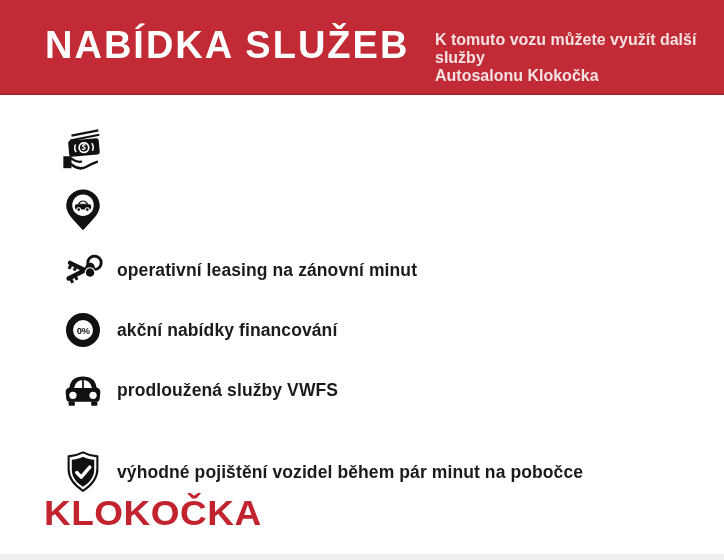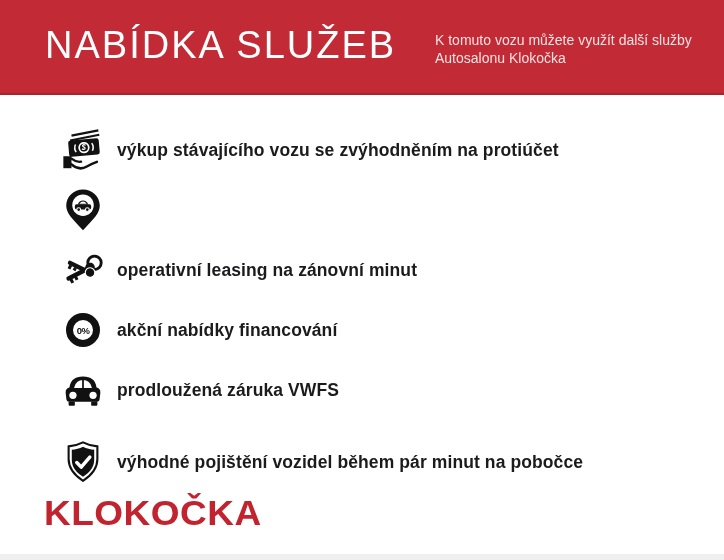--- a/index.html
+++ b/index.html
@@ -7,31 +7,31 @@
     position:relative;width:724px;height:560px;background:#ffffff;overflow:hidden;
     font-family:"Liberation Sans",sans-serif;
   }
   
   .header{
     position:absolute;left:0;top:0;width:724px;height:95px;
     background:#C22B35;border-bottom:2px solid #A8242E;box-sizing:border-box;
   }
   .title{
     position:absolute;left:45px;top:24px;
-    font-size:38px;font-weight:normal;color:#ffffff;letter-spacing:2px;white-space:nowrap;
+    font-size:38px;font-weight:bold;color:#ffffff;letter-spacing:2px;white-space:nowrap;
   }
   .subtitle{
     position:absolute;left:435px;top:31px;width:270px;
-    font-size:14px;font-weight:normal;color:#F3E2E3;line-height:18px;
+    font-size:16px;font-weight:bold;color:#F3E2E3;line-height:18px;
   }
   
   .row{
     position:absolute;left:59px;height:48px;display:flex;align-items:center;
   }
-  .r1{top:126px}.r2{top:186px}.r3{top:246px}.r4{top:306px}.r5{top:366px}.r6{top:438px}
+  .r1{top:126px}.r2{top:186px}.r3{top:246px}.r4{top:306px}.r5{top:366px}.r6{top:448px}
   .ic{
     width:48px;height:48px;flex:0 0 48px;display:flex;align-items:center;justify-content:center;
   }
   .ic svg{display:block;}
   .lbl{
     margin-left:10px;font-size:17.5px;font-weight:bold;color:#1B1B1D;
     letter-spacing:0.1px;white-space:nowrap;
   }
   
   .ring{
@@ -72,21 +72,20 @@
           <circle cx="25" cy="21.5" r="5" fill="none" stroke="#fff" stroke-width="1.8"></circle>
           <path d="M27 19.2 c-2.6-1.6-4.6 0.2-2.1 1.7 c2.6 1.5 0.6 3.4-2.1 1.7" stroke="#fff" stroke-width="1.3" fill="none"></path>
           <path d="M16.5 17.5 q-2.3 4 0 8" stroke="#fff" stroke-width="1.6" fill="none"></path>
           <path d="M33.5 17.5 q2.3 4 0 8" stroke="#fff" stroke-width="1.6" fill="none"></path>
         </g>
         <path d="M3.5 30.5 h8.5 v12.5 h-8.5 z" fill="#111"></path>
         <path d="M12 33 q5 4 10 3.2" stroke="#111" stroke-width="2.4" fill="none" stroke-linecap="round"></path>
         <path d="M12 39 q8 7 16 2.2 q5-2.8 10.5-4.8" stroke="#111" stroke-width="2.6" fill="none" stroke-linecap="round"></path>
       </svg>
     </div>
-    <span class="lbl">výkup stávajícího vozu se zvýhodněním na protiúčet</span>
   </div>
 
   <div class="row r2">
     <div class="ic">
       <svg width="46" height="46" viewBox="0 0 48 48">
         <path d="M24 2.5 C14.3 2.5 6.5 10 6.5 19.4 c0 7.8 5.6 13.3 17.5 25.6 c11.9-12.3 17.5-17.8 17.5-25.6 C41.5 10 33.7 2.5 24 2.5 z" fill="#111"></path>
         <circle cx="24" cy="19" r="11.2" fill="#fff"></circle>
         <path d="M18.5 18.2 q1.6-4 5.5-4 t5.5 4 z" fill="#111"></path>
         <path d="M20.3 17.4 q1.5-2.3 3.7-2.3 t3.7 2.3 z" fill="#fff"></path>
         <rect x="15.5" y="18" width="17" height="5.6" rx="1.9" fill="#111"></rect>
@@ -131,21 +130,21 @@
       <svg width="46" height="46" viewBox="0 0 48 48">
         <path d="M10 21 q1.5-11 14-11 t14 11 l2.5 1.5 q2 1.5 1.6 4.5 l-0.8 7 q-0.3 2.2-2.3 2.2 h-30 q-2 0-2.3-2.2 l-0.8-7 q-0.4-3 1.6-4.5 z" fill="#111"></path>
         <path d="M15 20.8 q2-7.3 9-7.3 t9 7.3 l0.3 1 h-18.6 z" fill="#fff"></path>
         <rect x="23.1" y="13" width="1.8" height="9" fill="#111"></rect>
         <circle cx="13.5" cy="29.5" r="3.8" fill="#fff"></circle>
         <circle cx="34.5" cy="29.5" r="3.8" fill="#fff"></circle>
         <rect x="9" y="36" width="6.5" height="4.5" rx="1" fill="#111"></rect>
         <rect x="32.5" y="36" width="6.5" height="4.5" rx="1" fill="#111"></rect>
       </svg>
     </div>
-    <span class="lbl">prodloužená záruka VWFS</span>
+    <span class="lbl">prodloužená služby VWFS</span>
   </div>
 
   <div class="row r6">
     <div class="ic">
       <svg width="46" height="46" viewBox="0 0 48 48">
         <path d="M24 3.5 c-4.5 2.3-10 3.8-15 4.2 v13.5 c0 10.5 7.5 17.6 15 22.4 c7.5-4.8 15-11.9 15-22.4 V7.7 c-5-0.4-10.5-1.9-15-4.2 z" fill="none" stroke="#111" stroke-width="2.2"></path>
         <path d="M24 3.5 c-4.5 2.3-10 3.8-15 4.2 v13.5 c0 10.5 7.5 17.6 15 22.4 c7.5-4.8 15-11.9 15-22.4 V7.7 c-5-0.4-10.5-1.9-15-4.2 z" fill="#111" transform="translate(24 24) scale(0.78) translate(-24 -24)"></path>
         <path d="M17.5 24.5 l4.6 4.9 l9-10.5" stroke="#fff" stroke-width="3.6" fill="none" stroke-linecap="round" stroke-linejoin="round"></path>
       </svg>
     </div>

